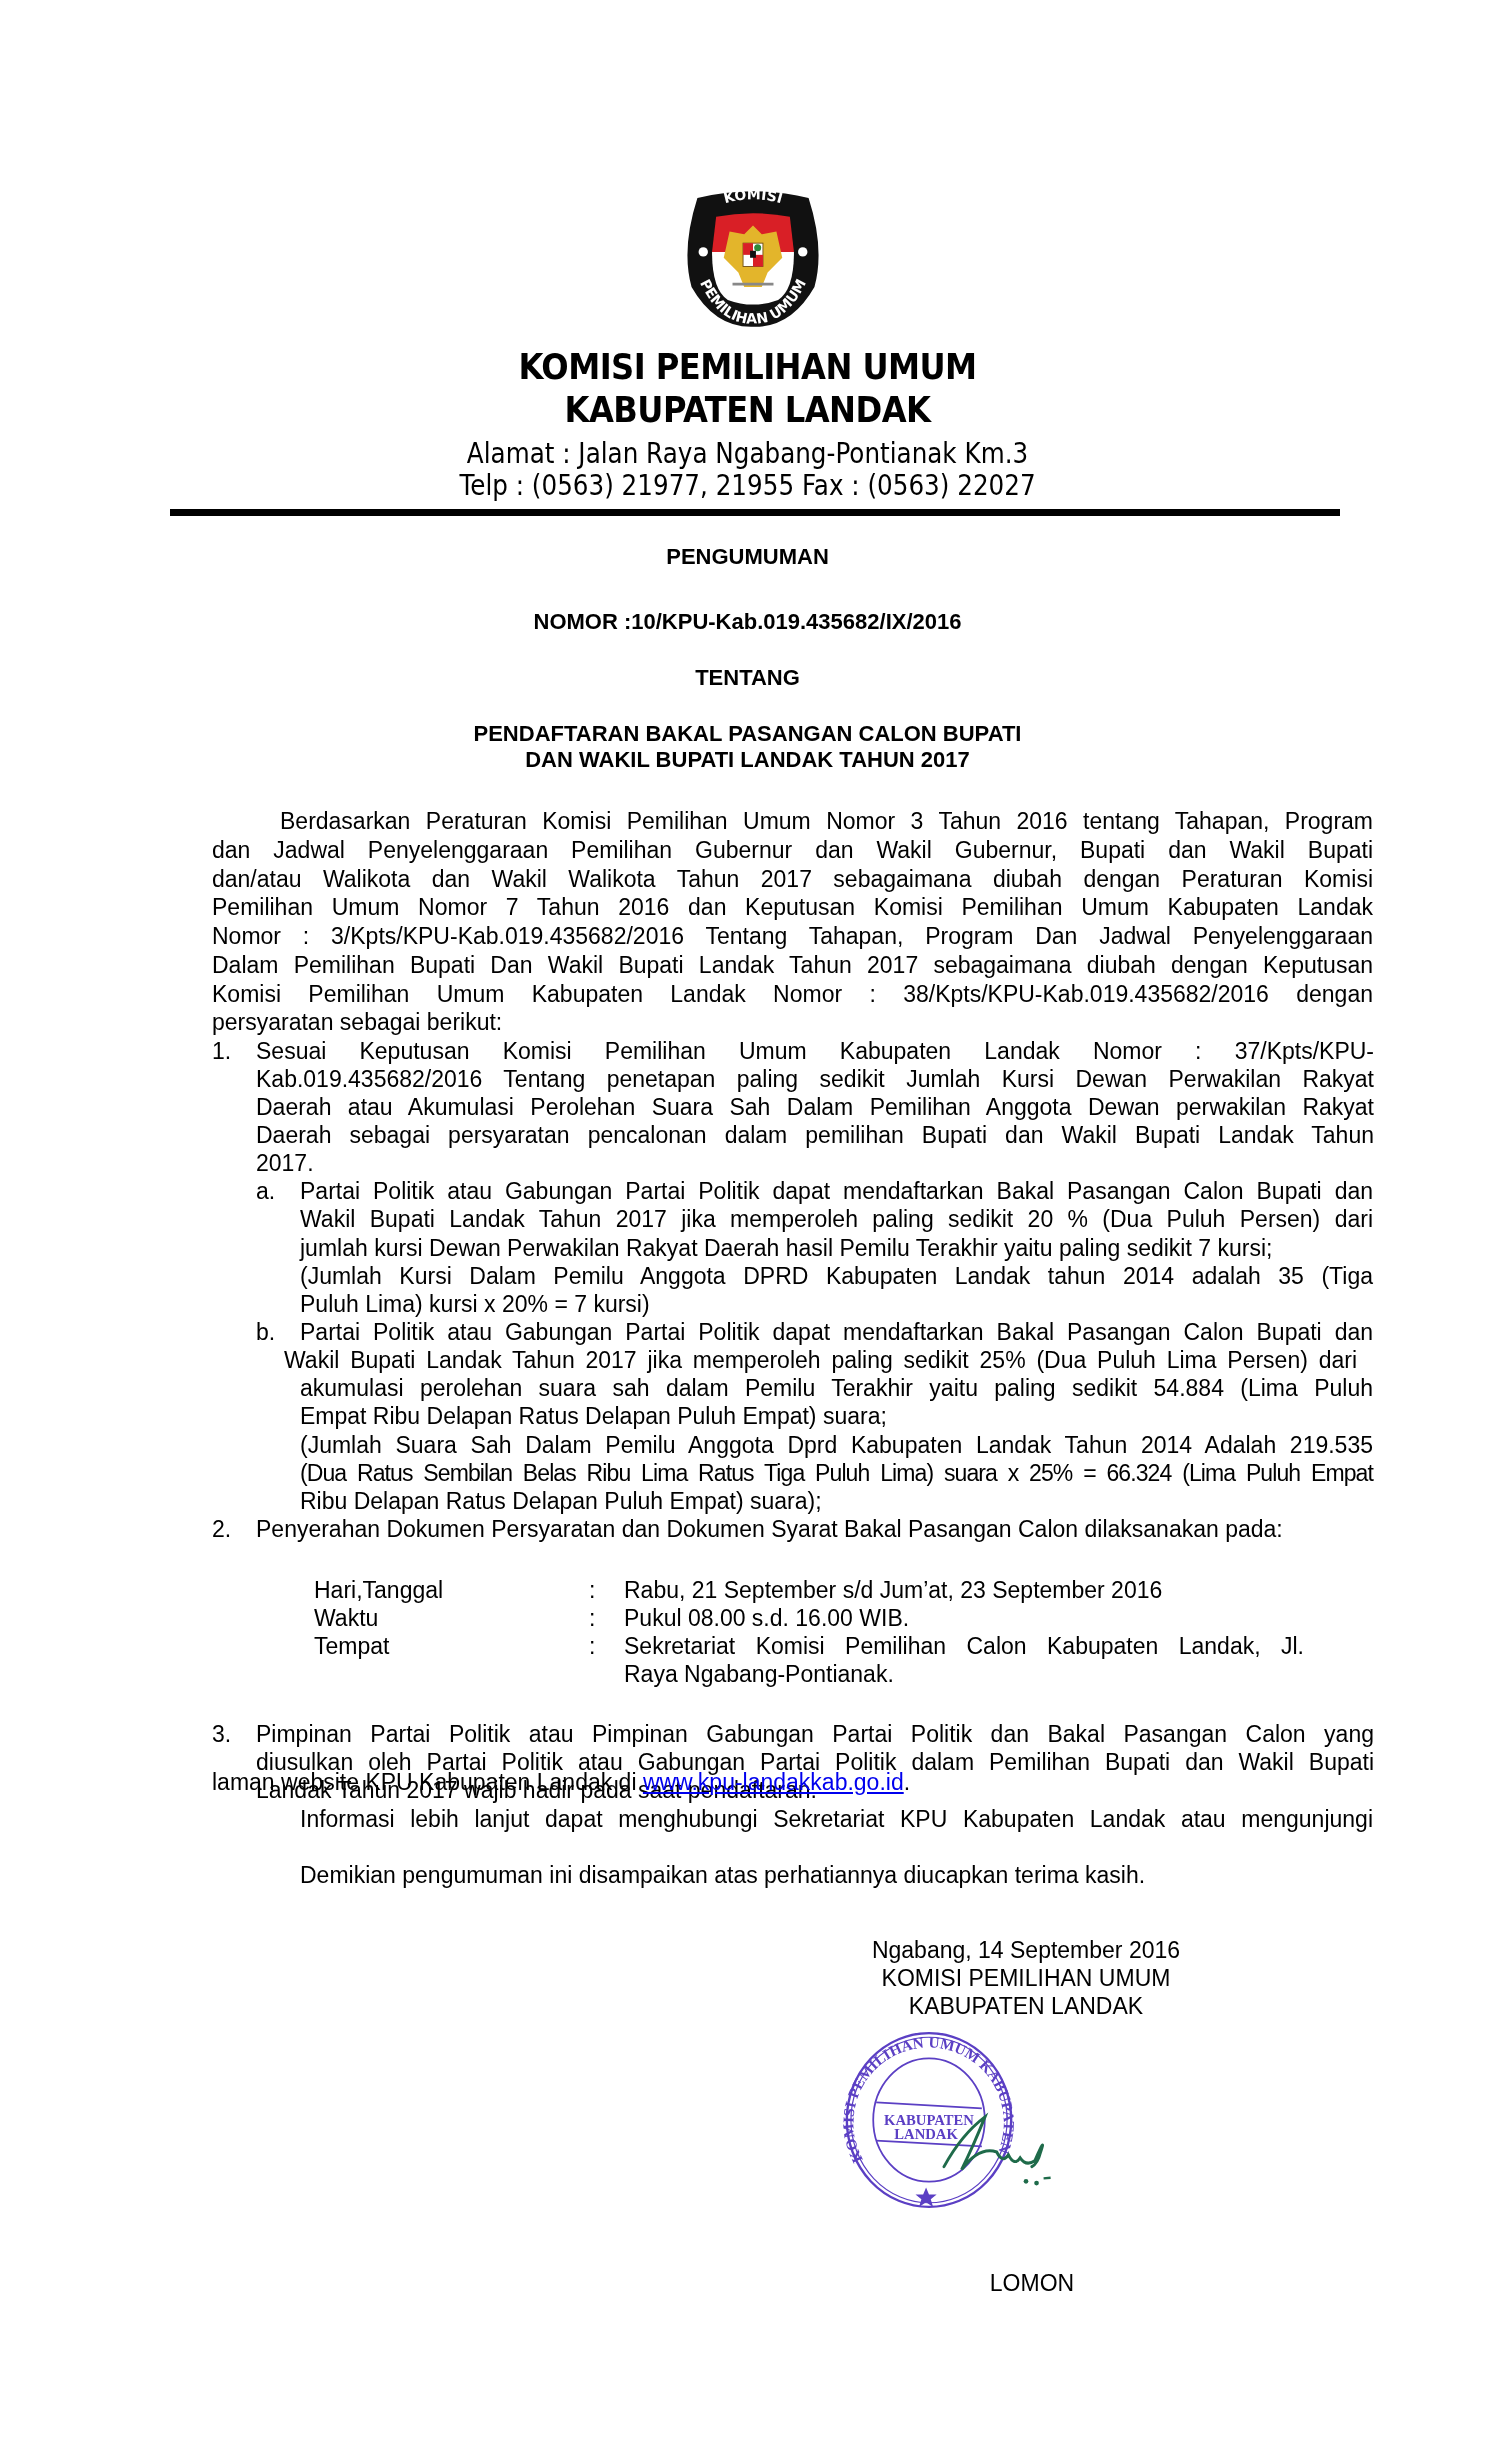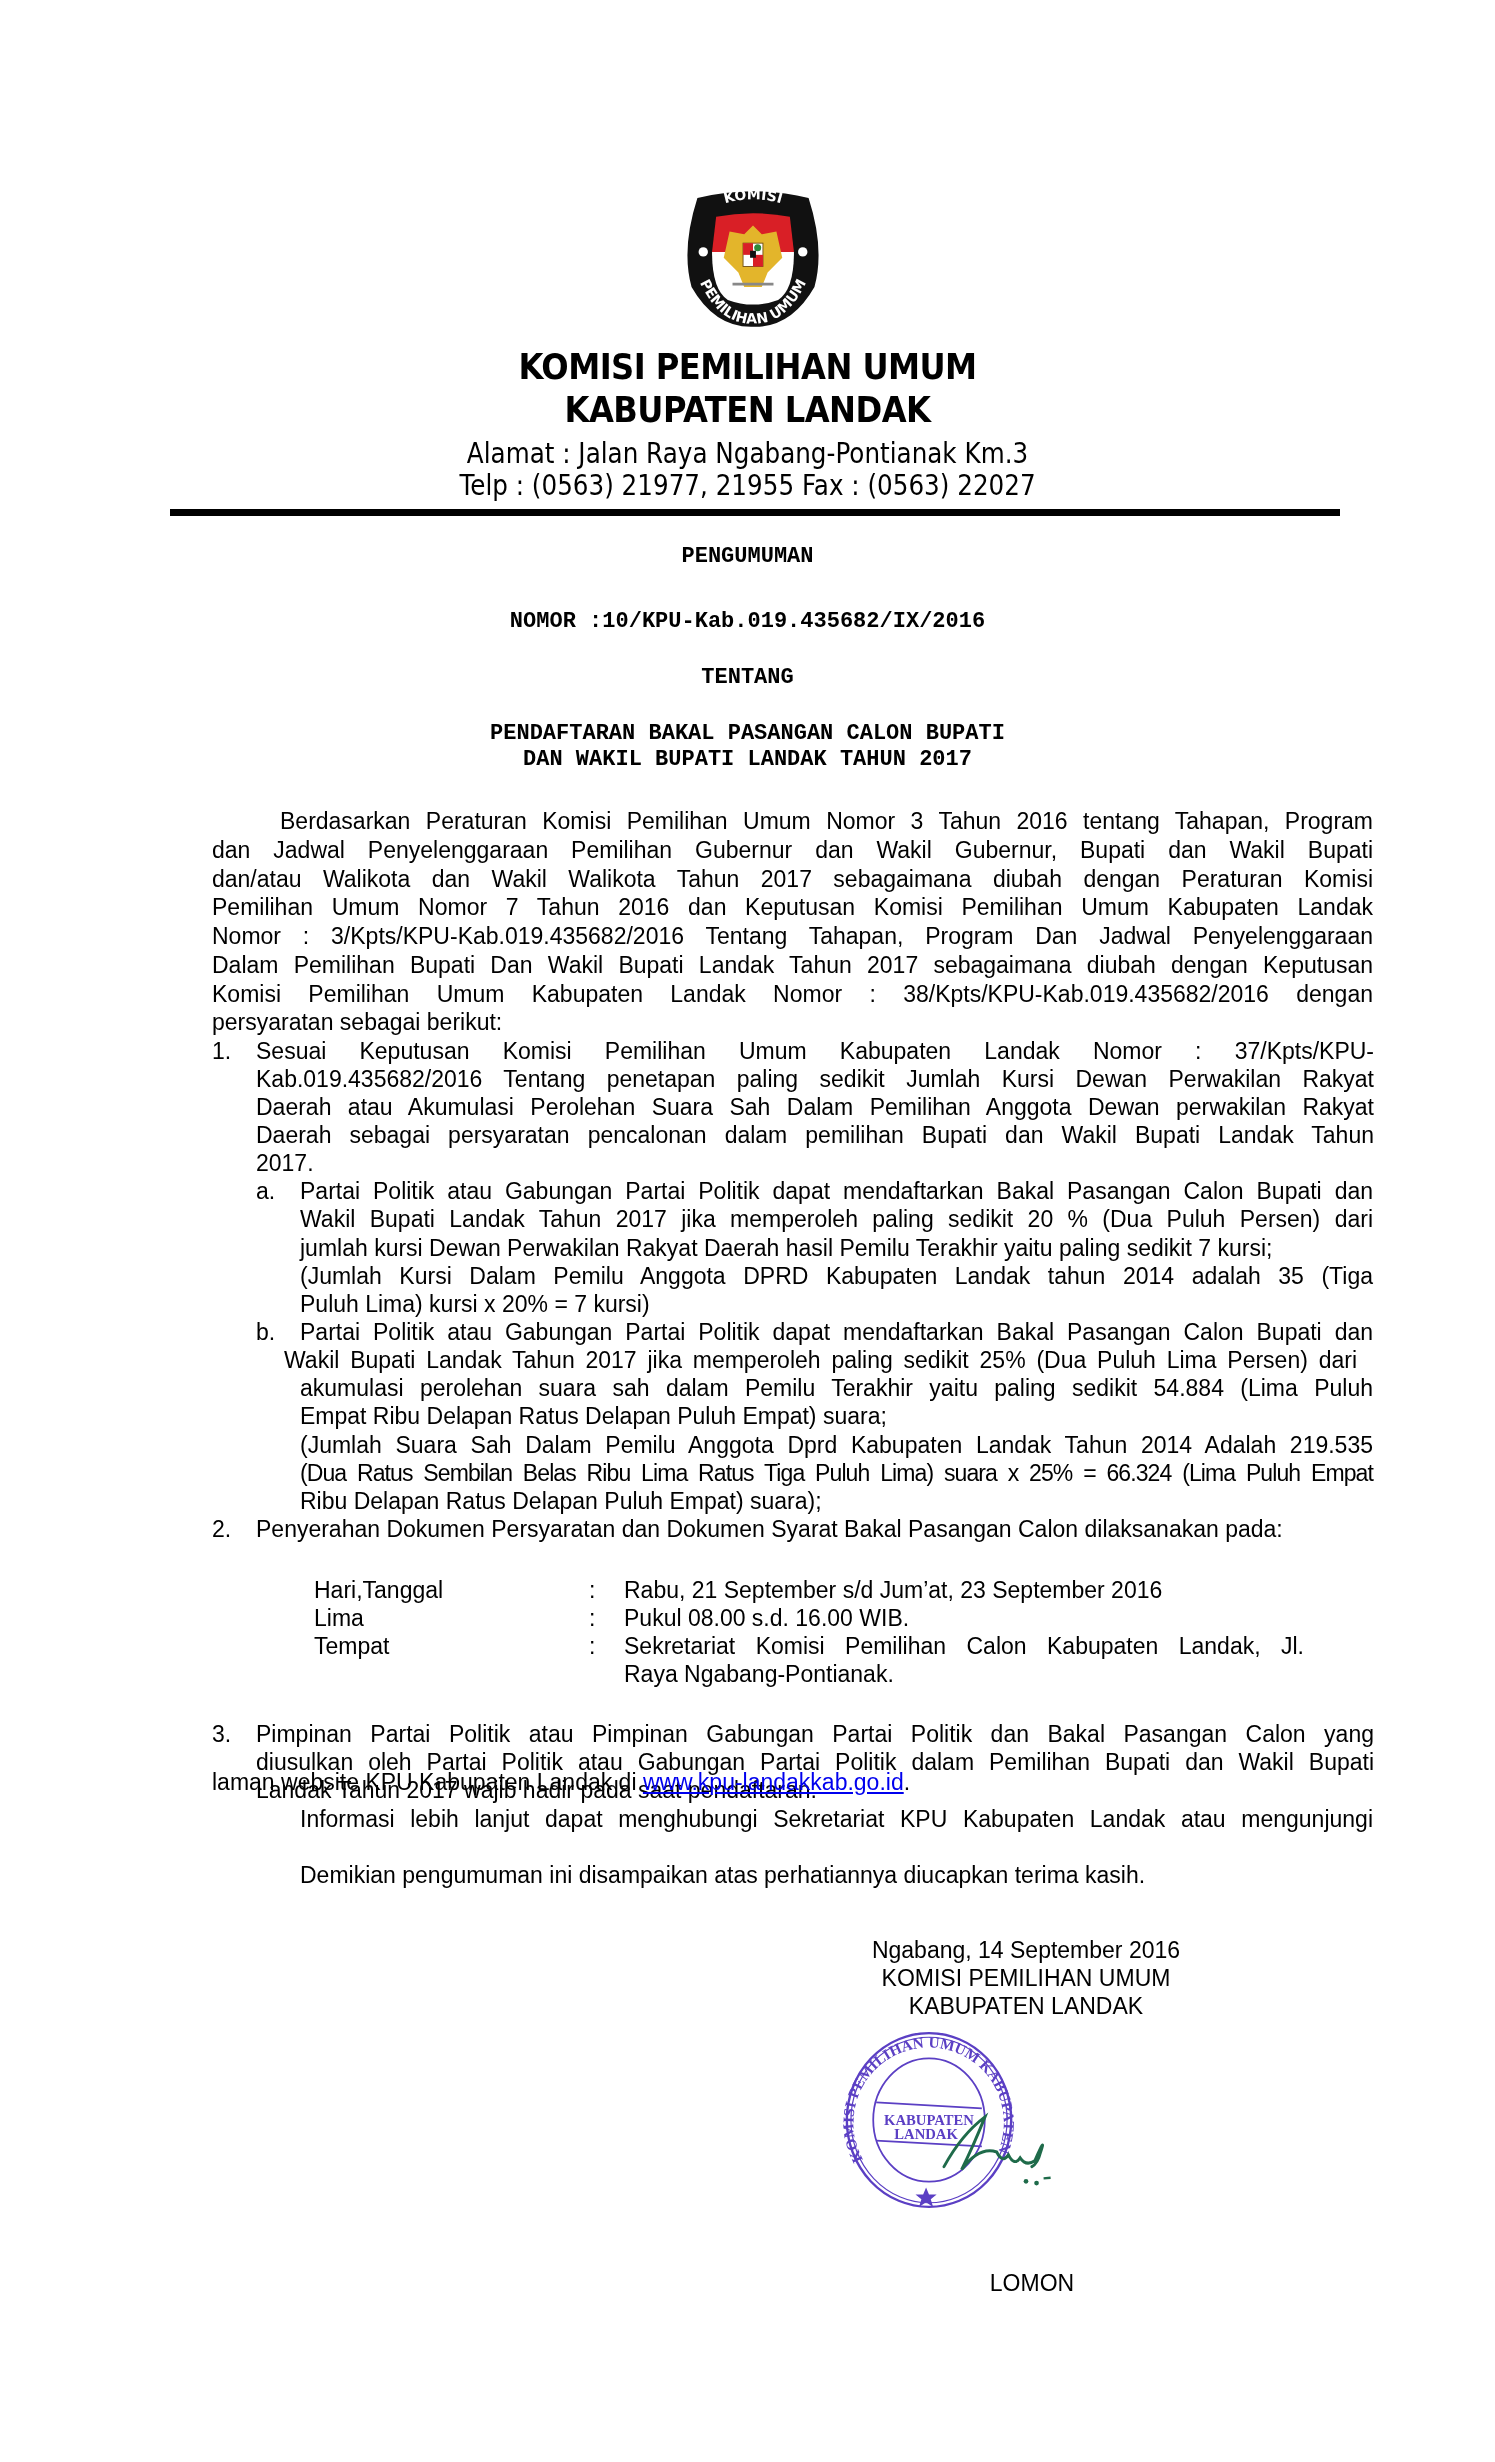--- a/index.html
+++ b/index.html
@@ -10,21 +10,21 @@
 
   
   #logo { left: 674px; top: 170px; width: 158px; height: 158px; }
 
   
   .lh-title { left: 0; width: 1495px; text-align: center; font-family: "DejaVu Sans", sans-serif; font-weight: bold; font-size: 35px; letter-spacing: -0.6px; transform: scaleX(0.92); }
   .lh-sub { left: 0; width: 1495px; text-align: center; font-family: "DejaVu Sans", sans-serif; font-size: 28px; transform: scaleX(0.88); }
   #divider { left: 170px; top: 509px; width: 1170px; height: 7px; background: #000; }
 
   
-  .hd { left: 0; width: 1495px; text-align: center; font-weight: bold; font-size: 22px; font-family: Liberation Mono, monospace; }
+  .hd { left: 0; width: 1495px; text-align: center; font-weight: bold; font-size: 22px; }
 
   
   .body-text { font-size: 23px; line-height: 29px; }
   .line { position: absolute; white-space: nowrap; }
 
   .link { color: #0000ee; text-decoration: underline; }
 
   
   .sched { position: absolute; font-size: 23px; line-height: 29px; }
 
@@ -116,21 +116,21 @@
 <div class="body-text">
   <div class="line" style="left:212px; top:1515px;">2.</div>
   <div class="line" style="left:256px; top:1515px;">Penyerahan Dokumen Persyaratan dan Dokumen Syarat Bakal Pasangan Calon dilaksanakan pada:</div>
 </div>
 
 <div>
   <div class="sched" style="left:314px; top:1576px;">Hari,Tanggal</div>
   <div class="sched" style="left:589px; top:1576px;">:</div>
   <div class="sched" style="left:624px; top:1576px;">Rabu, 21 September s/d Jum’at, 23 September 2016</div>
 
-  <div class="sched" style="left:314px; top:1604px;">Lima</div>
+  <div class="sched" style="left:314px; top:1604px;">Waktu</div>
   <div class="sched" style="left:589px; top:1604px;">:</div>
   <div class="sched" style="left:624px; top:1604px;">Pukul 08.00 s.d. 16.00 WIB.</div>
 
   <div class="sched" style="left:314px; top:1632px;">Tempat</div>
   <div class="sched" style="left:589px; top:1632px;">:</div>
   <div class="sched" style="left:624px; top:1632px; width:680px; text-align:justify; text-align-last:justify;">Sekretariat Komisi Pemilihan Calon Kabupaten Landak, Jl.</div>
   <div class="sched" style="left:624px; top:1660px;">Raya Ngabang-Pontianak.</div>
 </div>
 
 <div class="body-text">

